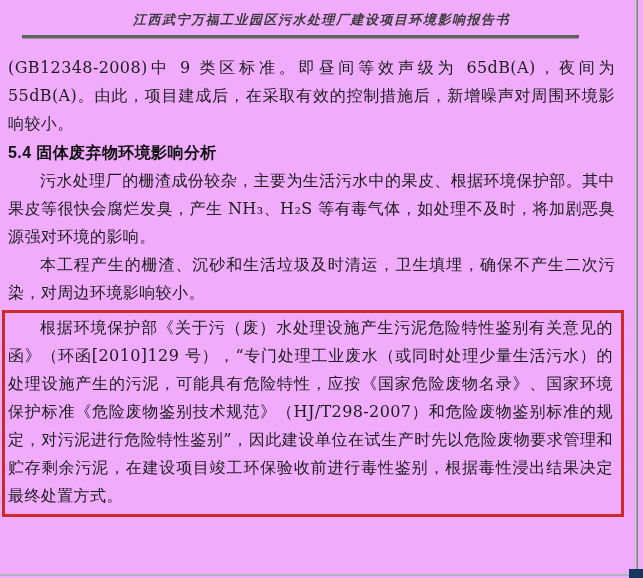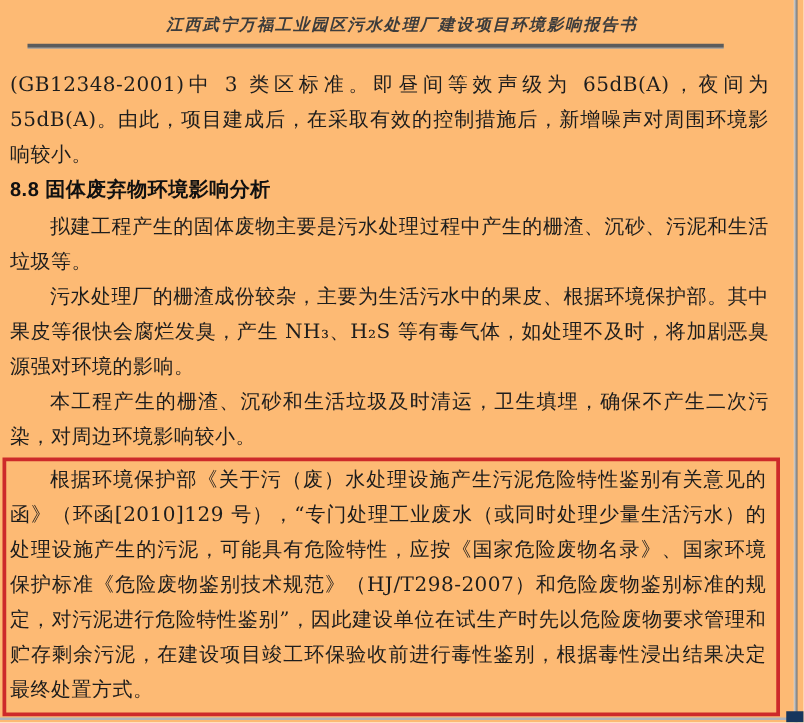--- a/index.html
+++ b/index.html
@@ -1,19 +1,19 @@
 <!DOCTYPE html>
 <html><head>
 <meta charset="utf-8">
 <style>
   html, body { margin:0; padding:0; background:#ffffff; }
   .page {
     position:relative;
     width:643px; height:578px;
-    background:#fdba74;
+    background:#f0abfc;
     overflow:hidden;
     font-family:"DejaVu Serif", serif;
     color:#1d1d1d;
   }
   
   .header-title {
     padding-top:11px;
     text-align:center;
     font-size:13px;
     font-style:italic;
@@ -78,25 +78,24 @@
 
 <div class="page">
 
   <div>
     <div class="header-title">江西武宁万福工业园区污水处理厂建设项目环境影响报告书</div>
     <div class="header-rule"></div>
   </div>
 
   <div class="content">
 
-    <p class="para">(GB12348-2001)中 3 类区标准。即昼间等效声级为 65dB(A)，夜间为 55dB(A)。由此，项目建成后，在采取有效的控制措施后，新增噪声对周围环境影响较小。</p>
+    <p class="para">(GB12348-2008)中 9 类区标准。即昼间等效声级为 65dB(A)，夜间为 55dB(A)。由此，项目建成后，在采取有效的控制措施后，新增噪声对周围环境影响较小。</p>
 
-    <h2 class="h-main">8.8 固体废弃物环境影响分析</h2>
+    <h2 class="h-main">5.4 固体废弃物环境影响分析</h2>
 
-    <p class="para indent">拟建工程产生的固体废物主要是污水处理过程中产生的栅渣、沉砂、污泥和生活垃圾等。</p>
 
 
     <p class="para indent">污水处理厂的栅渣成份较杂，主要为生活污水中的果皮、根据环境保护部。其中果皮等很快会腐烂发臭，产生 NH₃、H₂S 等有毒气体，如处理不及时，将加剧恶臭源强对环境的影响。</p>
 
     <p class="para indent">本工程产生的栅渣、沉砂和生活垃圾及时清运，卫生填埋，确保不产生二次污染，对周边环境影响较小。</p>
 
 
     <div class="highlight-box">
       <p class="para indent">根据环境保护部《关于污（废）水处理设施产生污泥危险特性鉴别有关意见的函》（环函[2010]129 号），“专门处理工业废水（或同时处理少量生活污水）的处理设施产生的污泥，可能具有危险特性，应按《国家危险废物名录》、国家环境保护标准《危险废物鉴别技术规范》（HJ/T298-2007）和危险废物鉴别标准的规定，对污泥进行危险特性鉴别”，因此建设单位在试生产时先以危险废物要求管理和贮存剩余污泥，在建设项目竣工环保验收前进行毒性鉴别，根据毒性浸出结果决定最终处置方式。</p>
     </div>

